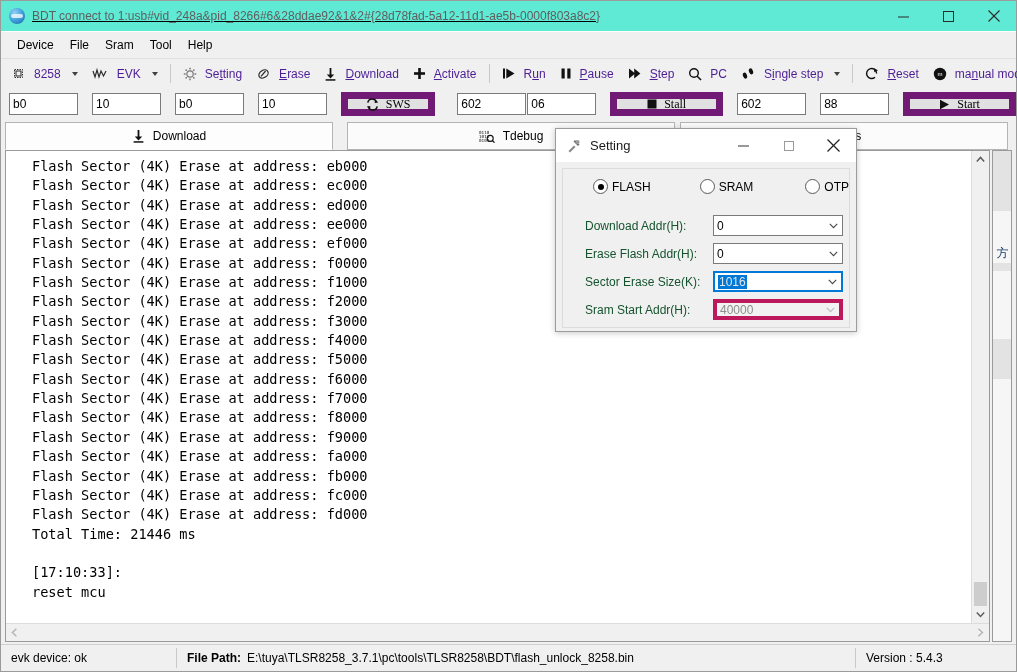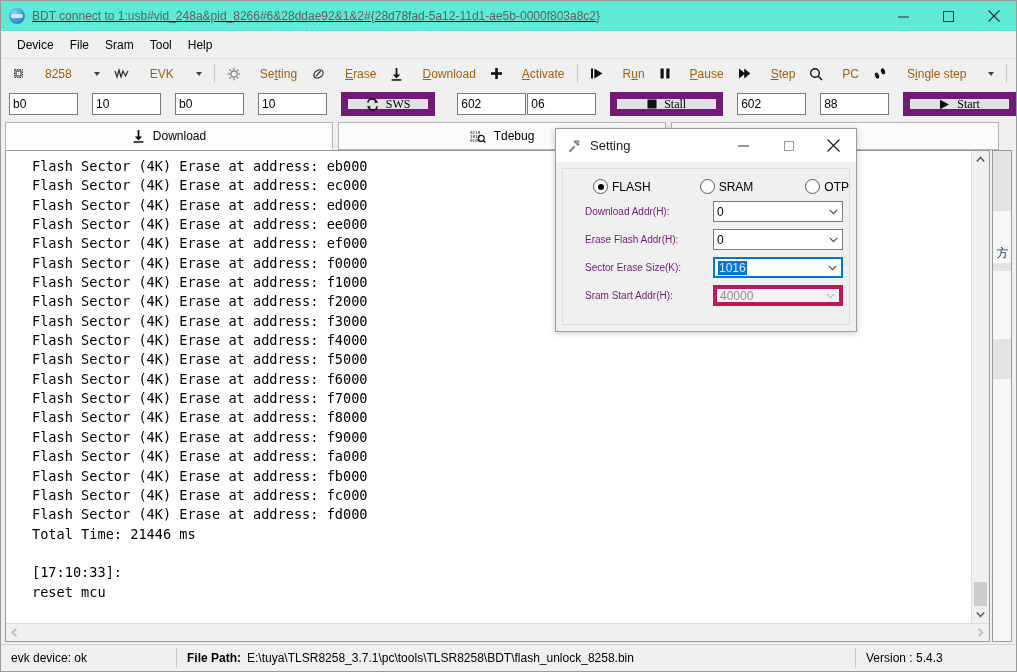--- a/index.html
+++ b/index.html
@@ -57,22 +57,22 @@
   }
 
   
   .toolbar{
     height:29px;min-height:29px;display:flex;align-items:center;
     background:#f0f0f0;
     border-top:1px solid #e0e0e0;
     padding-left:6px;
   }
   .tb-item{
-    display:flex;align-items:center;gap:19px;
-    padding:3px 7px;font-size:12px;white-space:nowrap;color:#a16207;text-align:center;
+    display:flex;align-items:center;gap:8px;
+    padding:3px 7px;font-size:12px;white-space:nowrap;color:#4c1d95;text-align:center;
   }
   .tb-sep{
     width:1px;height:19px;background:#c8c8c8;margin:0 5px;flex:none;
   }
   .caret{
     width:0;height:0;border-left:3.5px solid transparent;border-right:3.5px solid transparent;
     border-top:4px solid #404040;margin-left:3px;
   }
   .ico{display:inline-flex;align-items:center;justify-content:center;flex:none;}
   u.ul{text-decoration:underline;}
@@ -193,29 +193,29 @@
   }
   .dlg-title-text{font-size:13px;color:#1a1a1a;flex:1;}
   .dlg-btns{display:flex;}
   .dlg-btn{
     width:45px;height:33px;display:flex;align-items:center;justify-content:center;color:#333;
   }
   .dlg-body{
     flex:1;margin:6px;border:1px solid #dcdcdc;background:#f0f0f0;
     padding:10px 0 0 0;box-sizing:border-box;position:relative;
   }
-  .radio-row{display:flex;align-items:center;padding-left:30px;gap:16px;margin-bottom:7px;}
+  .radio-row{display:flex;align-items:center;padding-left:30px;gap:16px;margin-bottom:21px;}
   .radio{display:flex;align-items:center;gap:4px;font-size:12px;color:#000;}
   .rb{
     width:13px;height:13px;border-radius:50%;border:1px solid #5a5a5a;background:#fff;
     display:flex;align-items:center;justify-content:center;flex:none;
   }
   .rb .dot{width:6px;height:6px;border-radius:50%;background:#000;}
   .frow{display:flex;align-items:center;margin-bottom:7px;padding-left:22px;}
-  .flabel{width:128px;font-size:10px;color:#701a75;text-align:left;}
+  .flabel{width:128px;font-size:12px;color:#14532d;text-align:left;}
   .combo{
     width:130px;height:21px;box-sizing:border-box;
     border:1px solid #7a7a7a;background:#fff;
     display:flex;align-items:center;position:relative;
     font-size:12px;padding-left:3px;
   }
   .combo.focused{border:2px solid #0078d7;}
   .combo.disabled{border:4px solid #be185d;background:#f2f2f2;color:#8d8d8d;}
   .combo .val{flex:1;white-space:nowrap;overflow:hidden;}
   .combo .val.sel{background:#0078d7;color:#e5e5e5;padding:0 1px;flex:none;}
@@ -459,21 +459,21 @@
     <div class="tab sel" style="width:328px;">
       <span class="ico">
         <svg width="13" height="14" viewBox="0 0 13 14">
           <line x1="6.5" y1="1" x2="6.5" y2="8.4" stroke="#111" stroke-width="1.8"></line>
           <polygon points="2.8,7.4 10.2,7.4 6.5,11.6" fill="#111"></polygon>
           <rect x="1.6" y="12.2" width="9.8" height="1.5" fill="#111"></rect>
         </svg>
       </span>
       <span>Download</span>
     </div>
-    <div class="tab" style="width:328px;margin-left:5px;">
+    <div class="tab" style="width:328px;margin-left:14px;">
       <span class="ico">
         <svg width="16" height="14" viewBox="0 0 16 14">
           <text x="0" y="4.6" font-size="4.3" fill="#111" font-family="DejaVu Sans Mono, monospace">0110</text>
           <text x="0" y="9" font-size="4.3" fill="#111" font-family="DejaVu Sans Mono, monospace">1011</text>
           <text x="0" y="13.3" font-size="4.3" fill="#111" font-family="DejaVu Sans Mono, monospace">0101</text>
           <circle cx="11.2" cy="9.4" r="3" fill="none" stroke="#111" stroke-width="1.1"></circle>
           <line x1="13.3" y1="11.5" x2="15.5" y2="13.6" stroke="#111" stroke-width="1.3"></line>
         </svg>
       </span>
       <span>Tdebug</span>

